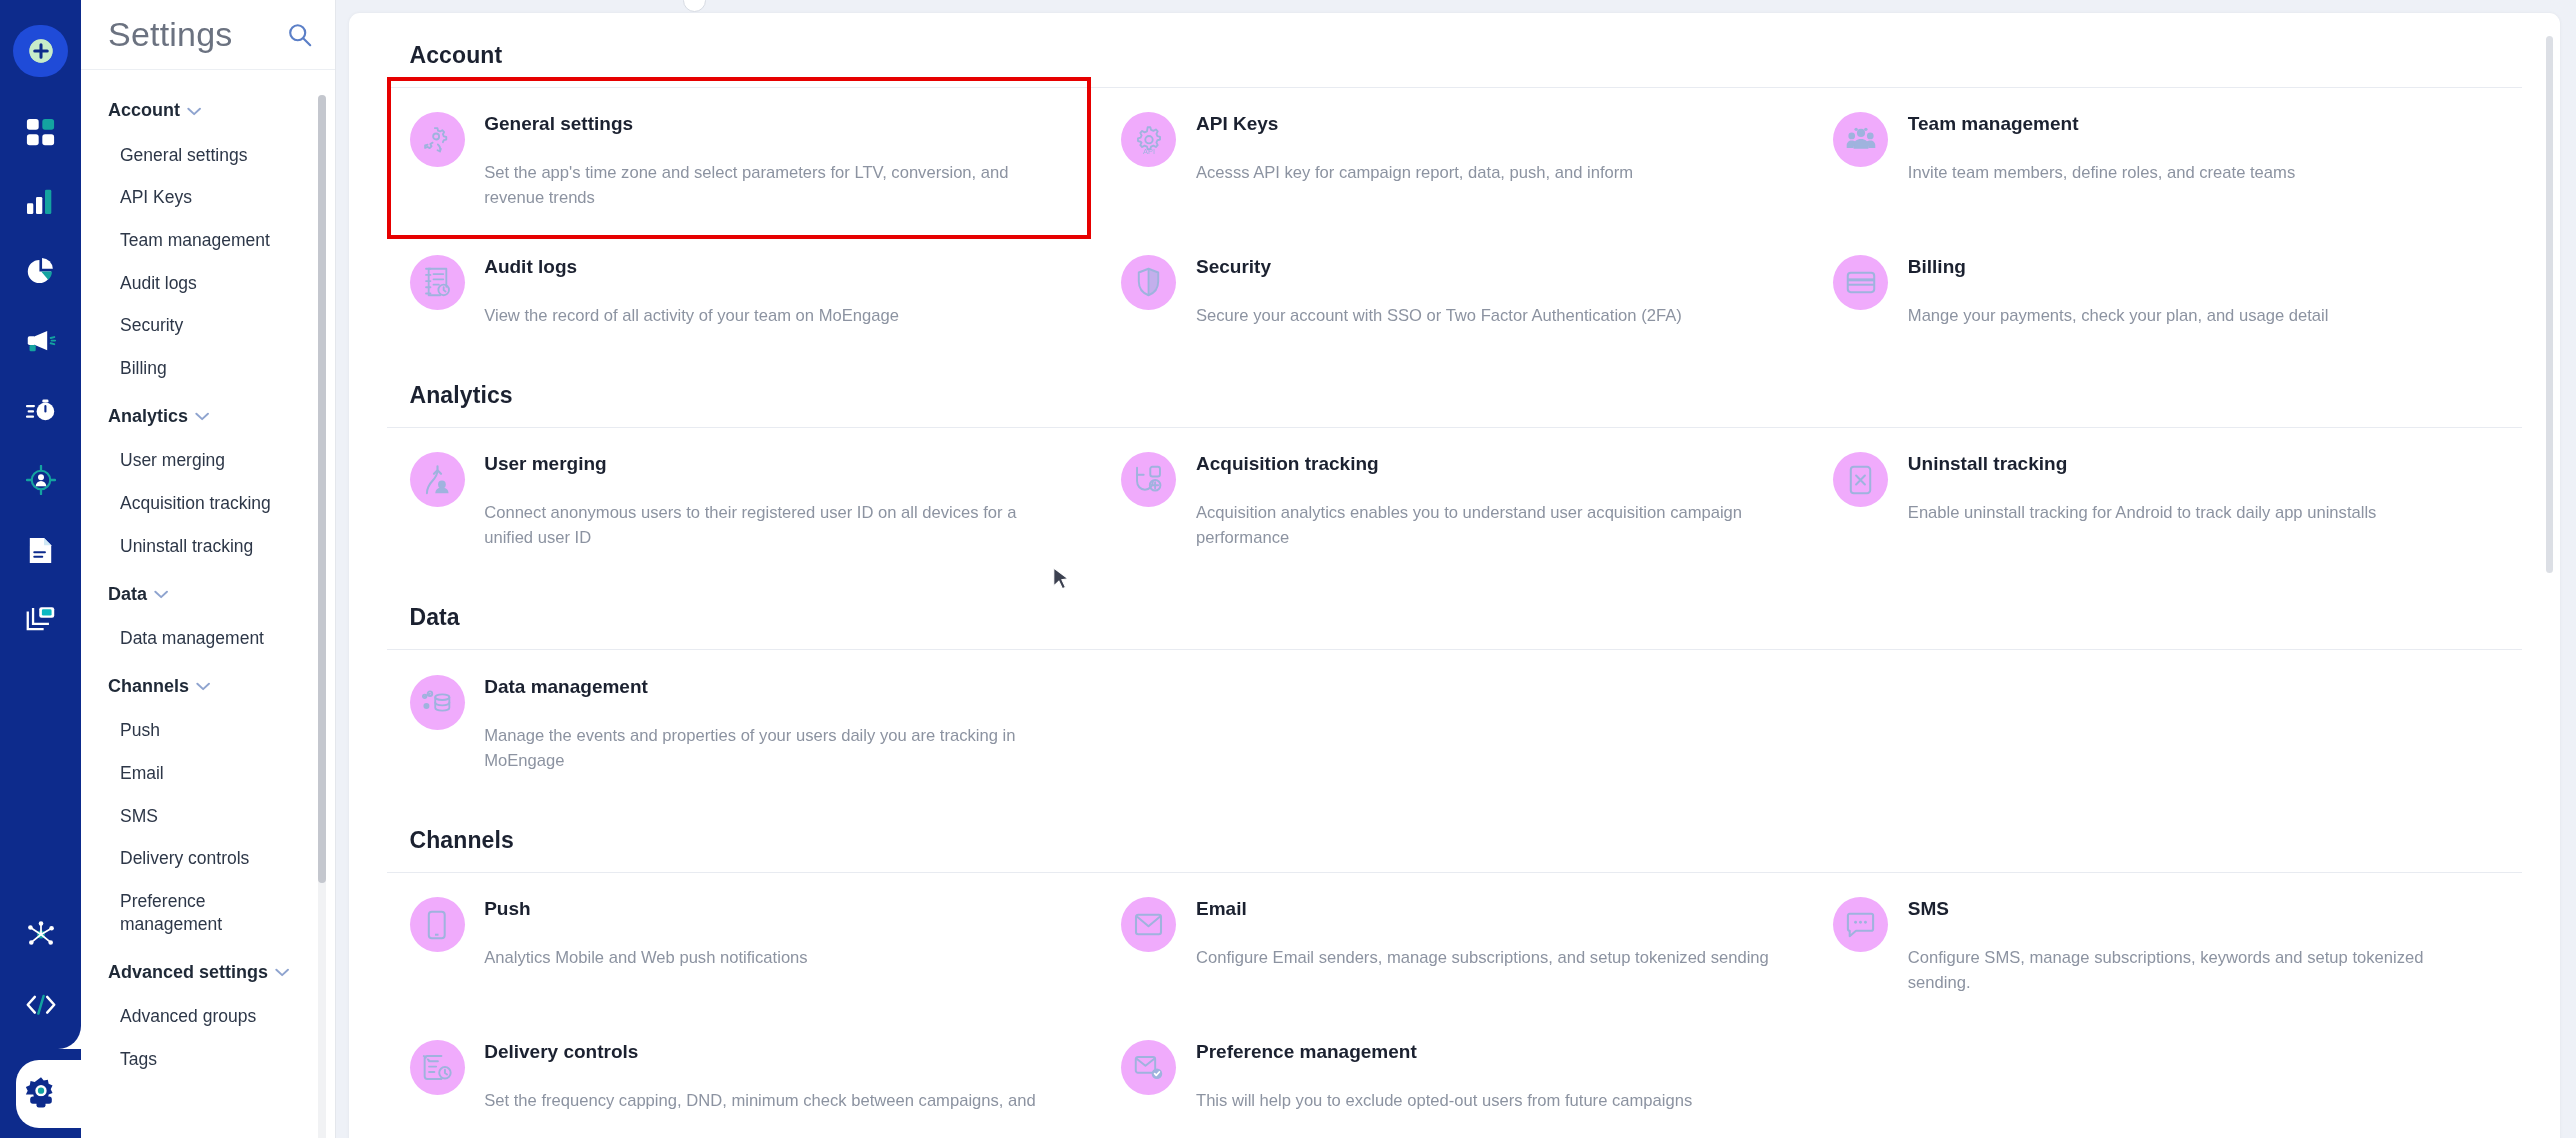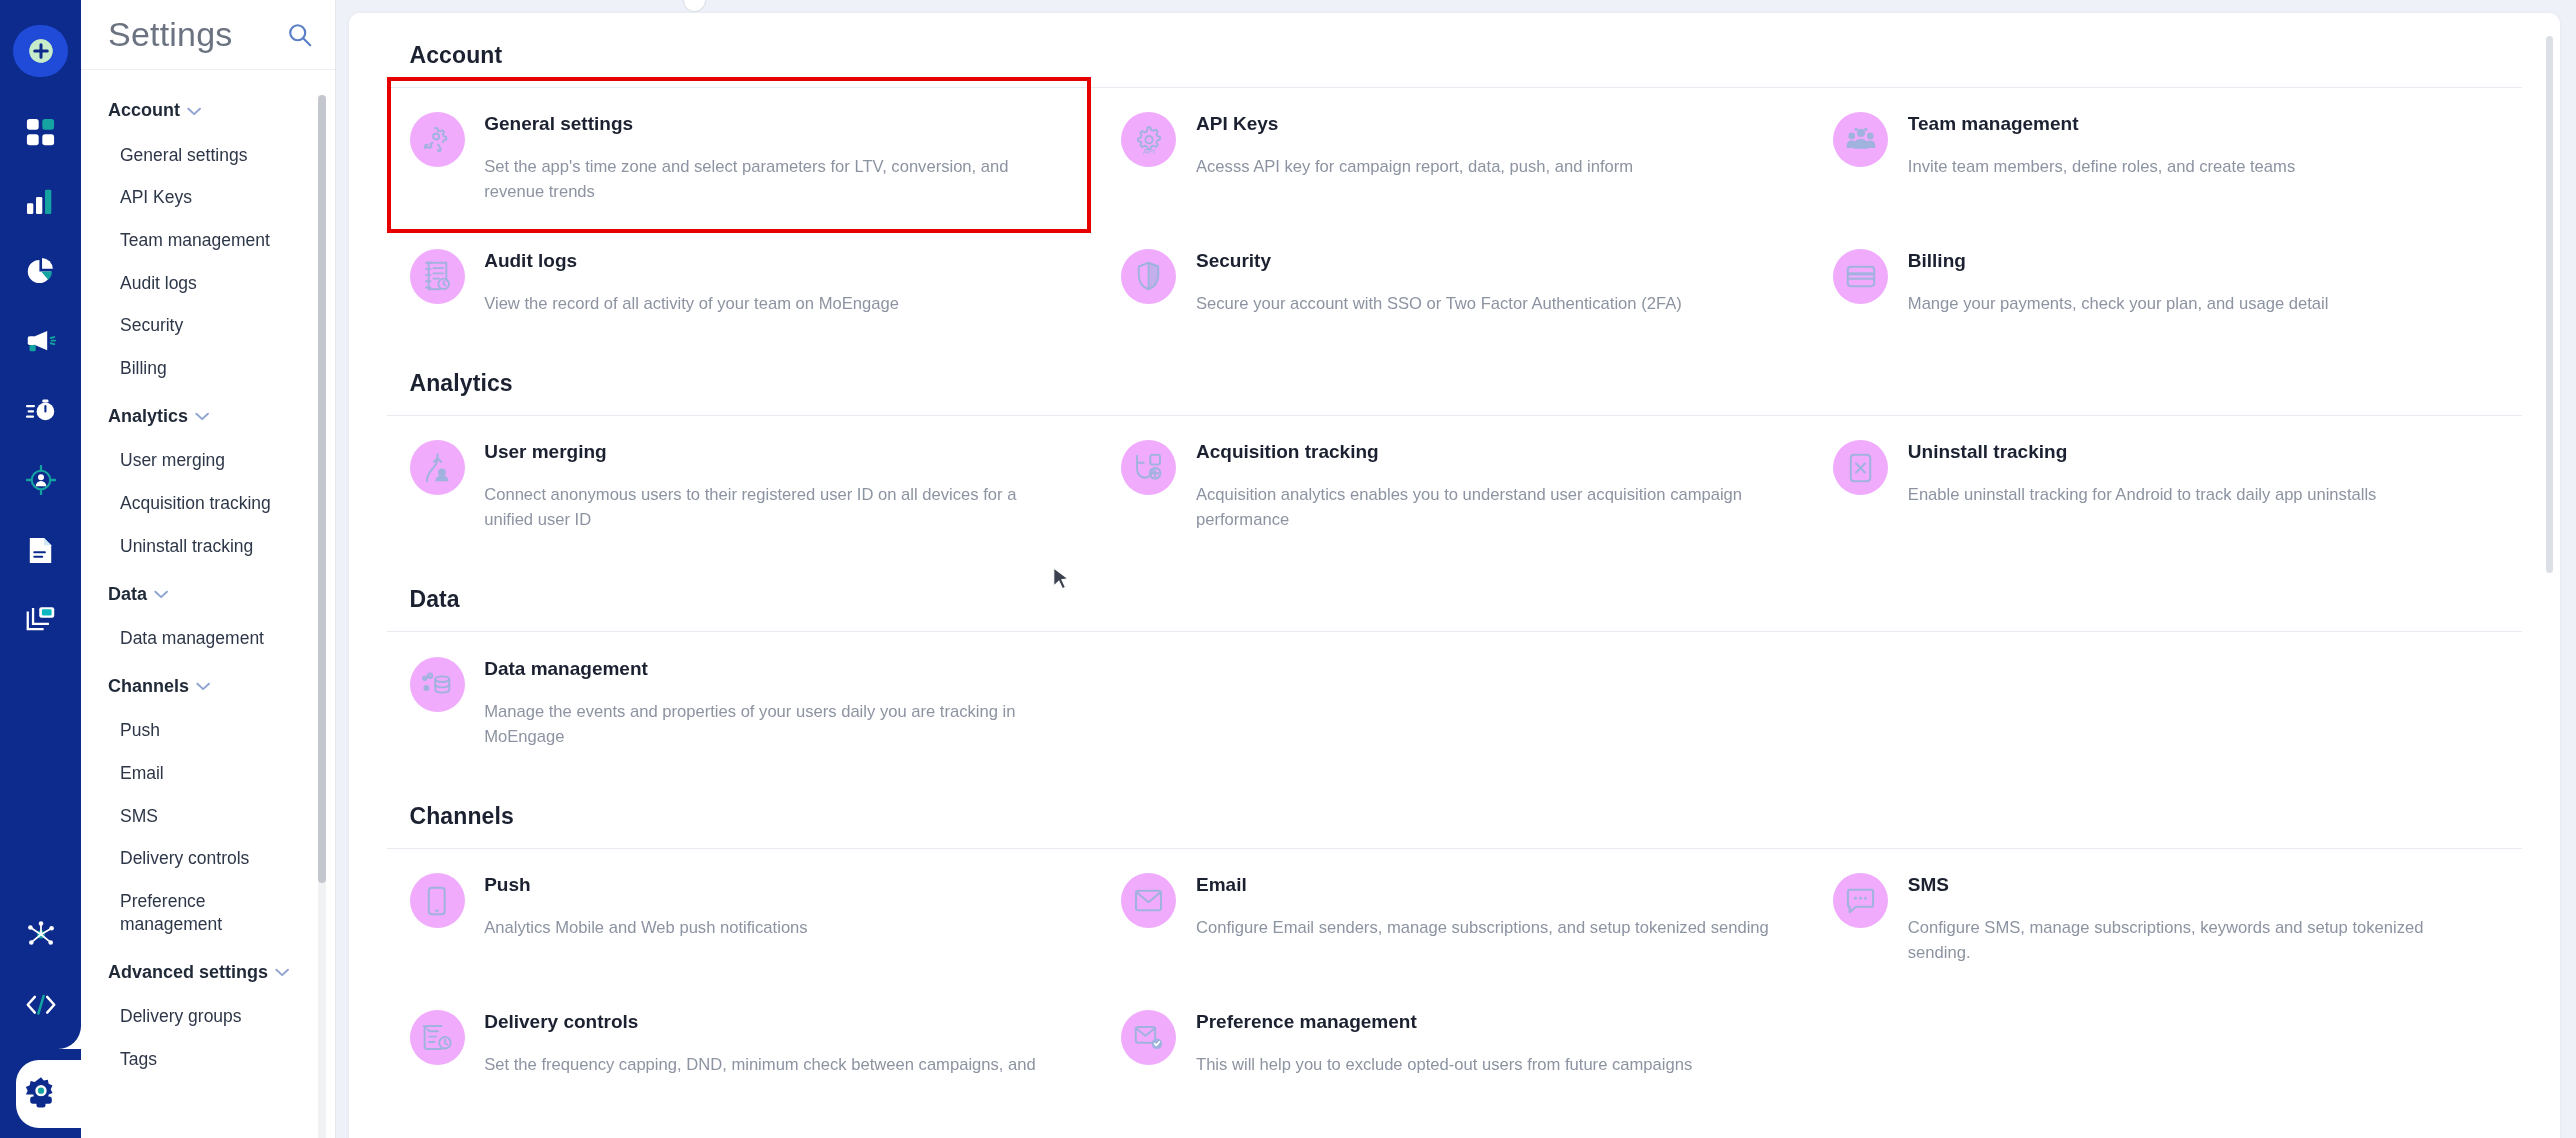--- a/index.html
+++ b/index.html
@@ -97,21 +97,21 @@
     width: 33.333%; display:flex; align-items:flex-start; gap: 19.7px;
     padding: 23px 36px 19.7px 23px; cursor:pointer; position:relative;
   }
   .card-ico {
     flex: 0 0 55px; width:55px; height:55px; border-radius: 50%;
     background:#f0abfc; display:flex; align-items:center; justify-content:center;
     margin-top: 1.8px;
   }
   .card-txt { flex:1; min-width:0; padding-top: 1.8px; }
   .card-title { font-size: 19px; font-weight:700; color:#1b2130; line-height:1.25; }
-  .card-desc { font-size: 16.6px; color:#8c93a1; line-height:1.52; margin-top: 18px; }
+  .card-desc { font-size: 16.6px; color:#8c93a1; line-height:1.52; margin-top: 24px; }
 
   .card.highlight::after {
     content:""; position:absolute; left: 0px; top: -10.7px; right: 7.2px; bottom: -9px;
     border: 4.5px solid #e60000; pointer-events:none;
   }
 
   .cursor { position:absolute; left: 716px; top: 567px; z-index: 50; pointer-events:none; }
   .top-dot {
     position:absolute; left: 347px; top: -10.7px; width: 23px; height: 23px;
     border: 1.8px solid #d7dbe3; border-radius:50%; background:#fff; z-index: 9;
@@ -322,21 +322,21 @@
             <div class="nav-item">Delivery controls</div>
             <div class="nav-item">Preference management</div>
           </div>
           <div class="nav-group">
             <div class="nav-group-head">
               <span>Advanced settings</span>
               <span class="nav-chev"><svg width="14.3" height="9.8" viewBox="0 0 16 11">
                   <path d="M1.5 2l6.5 6 6.5-6" fill="none" stroke="#8fa4cf" stroke-width="2.2" stroke-linecap="round" stroke-linejoin="round"></path>
                 </svg></span>
             </div>
-            <div class="nav-item">Delivery groups</div>
+            <div class="nav-item">Advanced groups</div>
             <div class="nav-item">Tags</div>
           </div>
         </div>
       <div class="track"></div>
       <div class="thumb"></div>
     </div>
   </div>
 
   <div class="main-wrap">
     <div class="top-dot"></div>

